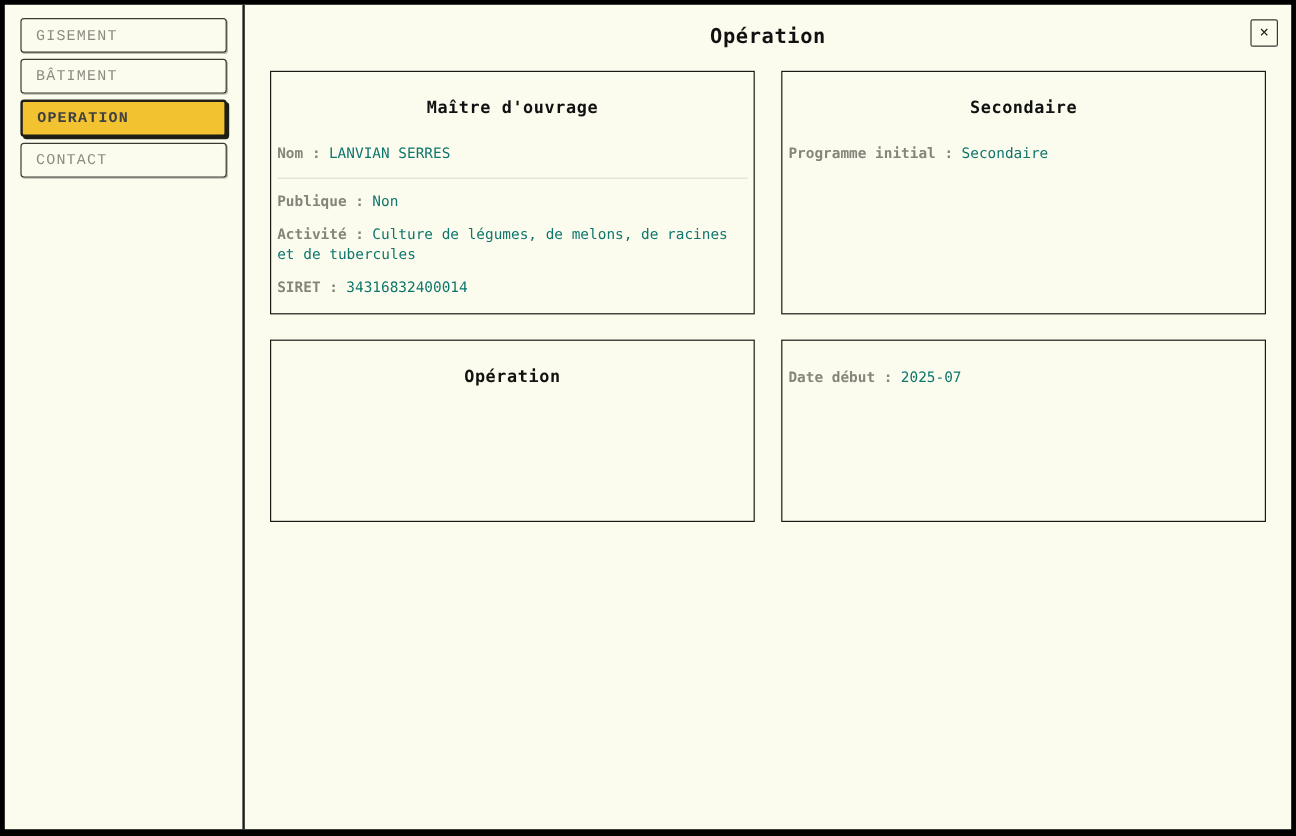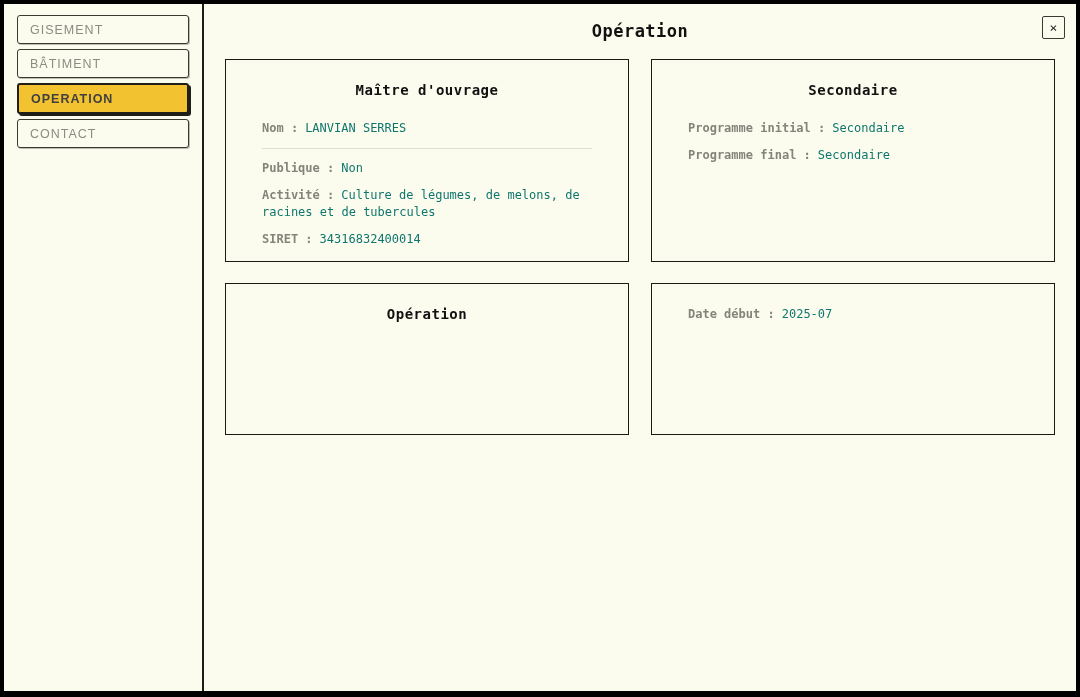--- a/index.html
+++ b/index.html
@@ -7,38 +7,38 @@
     width:1080px;height:697px;box-sizing:border-box;
     border:4px solid #000;border-bottom-width:6px;
     background:#FCFCEE;display:flex;
     font-family:"DejaVu Sans Mono","Liberation Mono",monospace;
   }
   
   .sidebar{width:200px;flex:0 0 200px;border-right:2px solid #1c1c1c;
     padding:11px 13px;box-sizing:border-box;}
   .side-btn{display:block;width:100%;height:29px;margin-bottom:5px;
     background:#FCFCEE;border:1.5px solid #3a3a32;border-radius:3px;
-    font-family:Liberation Sans, sans-serif;
+    font-family:Liberation Mono, monospace;
     font-size:12.5px;letter-spacing:1px;color:#8b8b82;text-align:left;
     padding:0 12px;box-shadow:1px 1px 0 rgba(40,40,35,.3);cursor:pointer;
     box-sizing:border-box;}
   .side-btn.active{background:#F2C230;color:#404040;font-weight:700;
     border:2px solid #1f1f18;box-shadow:2px 2px 0 #1f1f18;height:31px;}
   
   .main{flex:1;position:relative;padding:0 21px;box-sizing:border-box;}
   .main-title{text-align:center;font-size:17px;font-weight:700;color:#111;
     margin:17px 0 18px;letter-spacing:.5px;}
   .close-btn{position:absolute;top:12px;right:11px;width:23px;height:23px;
     background:#FCFCEE;border:1.5px solid #3a3a34;border-radius:2px;
     color:#222;font-size:13px;line-height:1;display:flex;align-items:center;
     justify-content:center;cursor:pointer;padding:0;
     font-family:"DejaVu Sans Mono","Liberation Mono",monospace;}
   
   .cards{display:grid;grid-template-columns:1fr 1fr;column-gap:22px;row-gap:21px;}
-  .card{border:1.5px solid #1b1b16;background:#FCFCEE;padding:0 36px;
+  .card{border:1.5px solid #1b1b16;background:#FCFCEE;padding:0 5px;
     box-sizing:border-box;overflow:hidden;}
   .card.tall{height:203px}
   .card.short{height:152px}
   .card-title{text-align:center;font-size:14px;font-weight:700;color:#111;
     margin:22px 0 0;letter-spacing:.5px;}
   .fields{margin-top:22px;}
   .field{font-size:12px;line-height:17px;margin:0 0 10px;}
   .flabel{color:#85847b;font-weight:bold;}
   .fvalue{color:#0f766e;margin-left:7px;}
   .divider{border:0;border-top:1px solid #DEDED3;margin:11px 0;}
@@ -73,21 +73,20 @@
           <p class="field"><span class="flabel">Publique :</span><span class="fvalue">Non</span></p>
           <p class="field"><span class="flabel">Activité :</span><span class="fvalue">Culture de légumes, de melons, de racines et de tubercules</span></p>
           <p class="field"><span class="flabel">SIRET :</span><span class="fvalue">34316832400014</span></p>
         </div>
       </div>
 
       <div class="card tall">
         <h2 class="card-title">Secondaire</h2>
         <div class="fields">
           <p class="field"><span class="flabel">Programme initial :</span><span class="fvalue">Secondaire</span></p>
-          <p class="field"><span class="flabel">Programme final :</span><span class="fvalue">Secondaire</span></p>
         </div>
       </div>
 
       <div class="card short">
         <h2 class="card-title">Opération</h2>
       </div>
 
       <div class="card short">
         <div class="fields">
           <p class="field"><span class="flabel">Date début :</span><span class="fvalue">2025-07</span></p>

